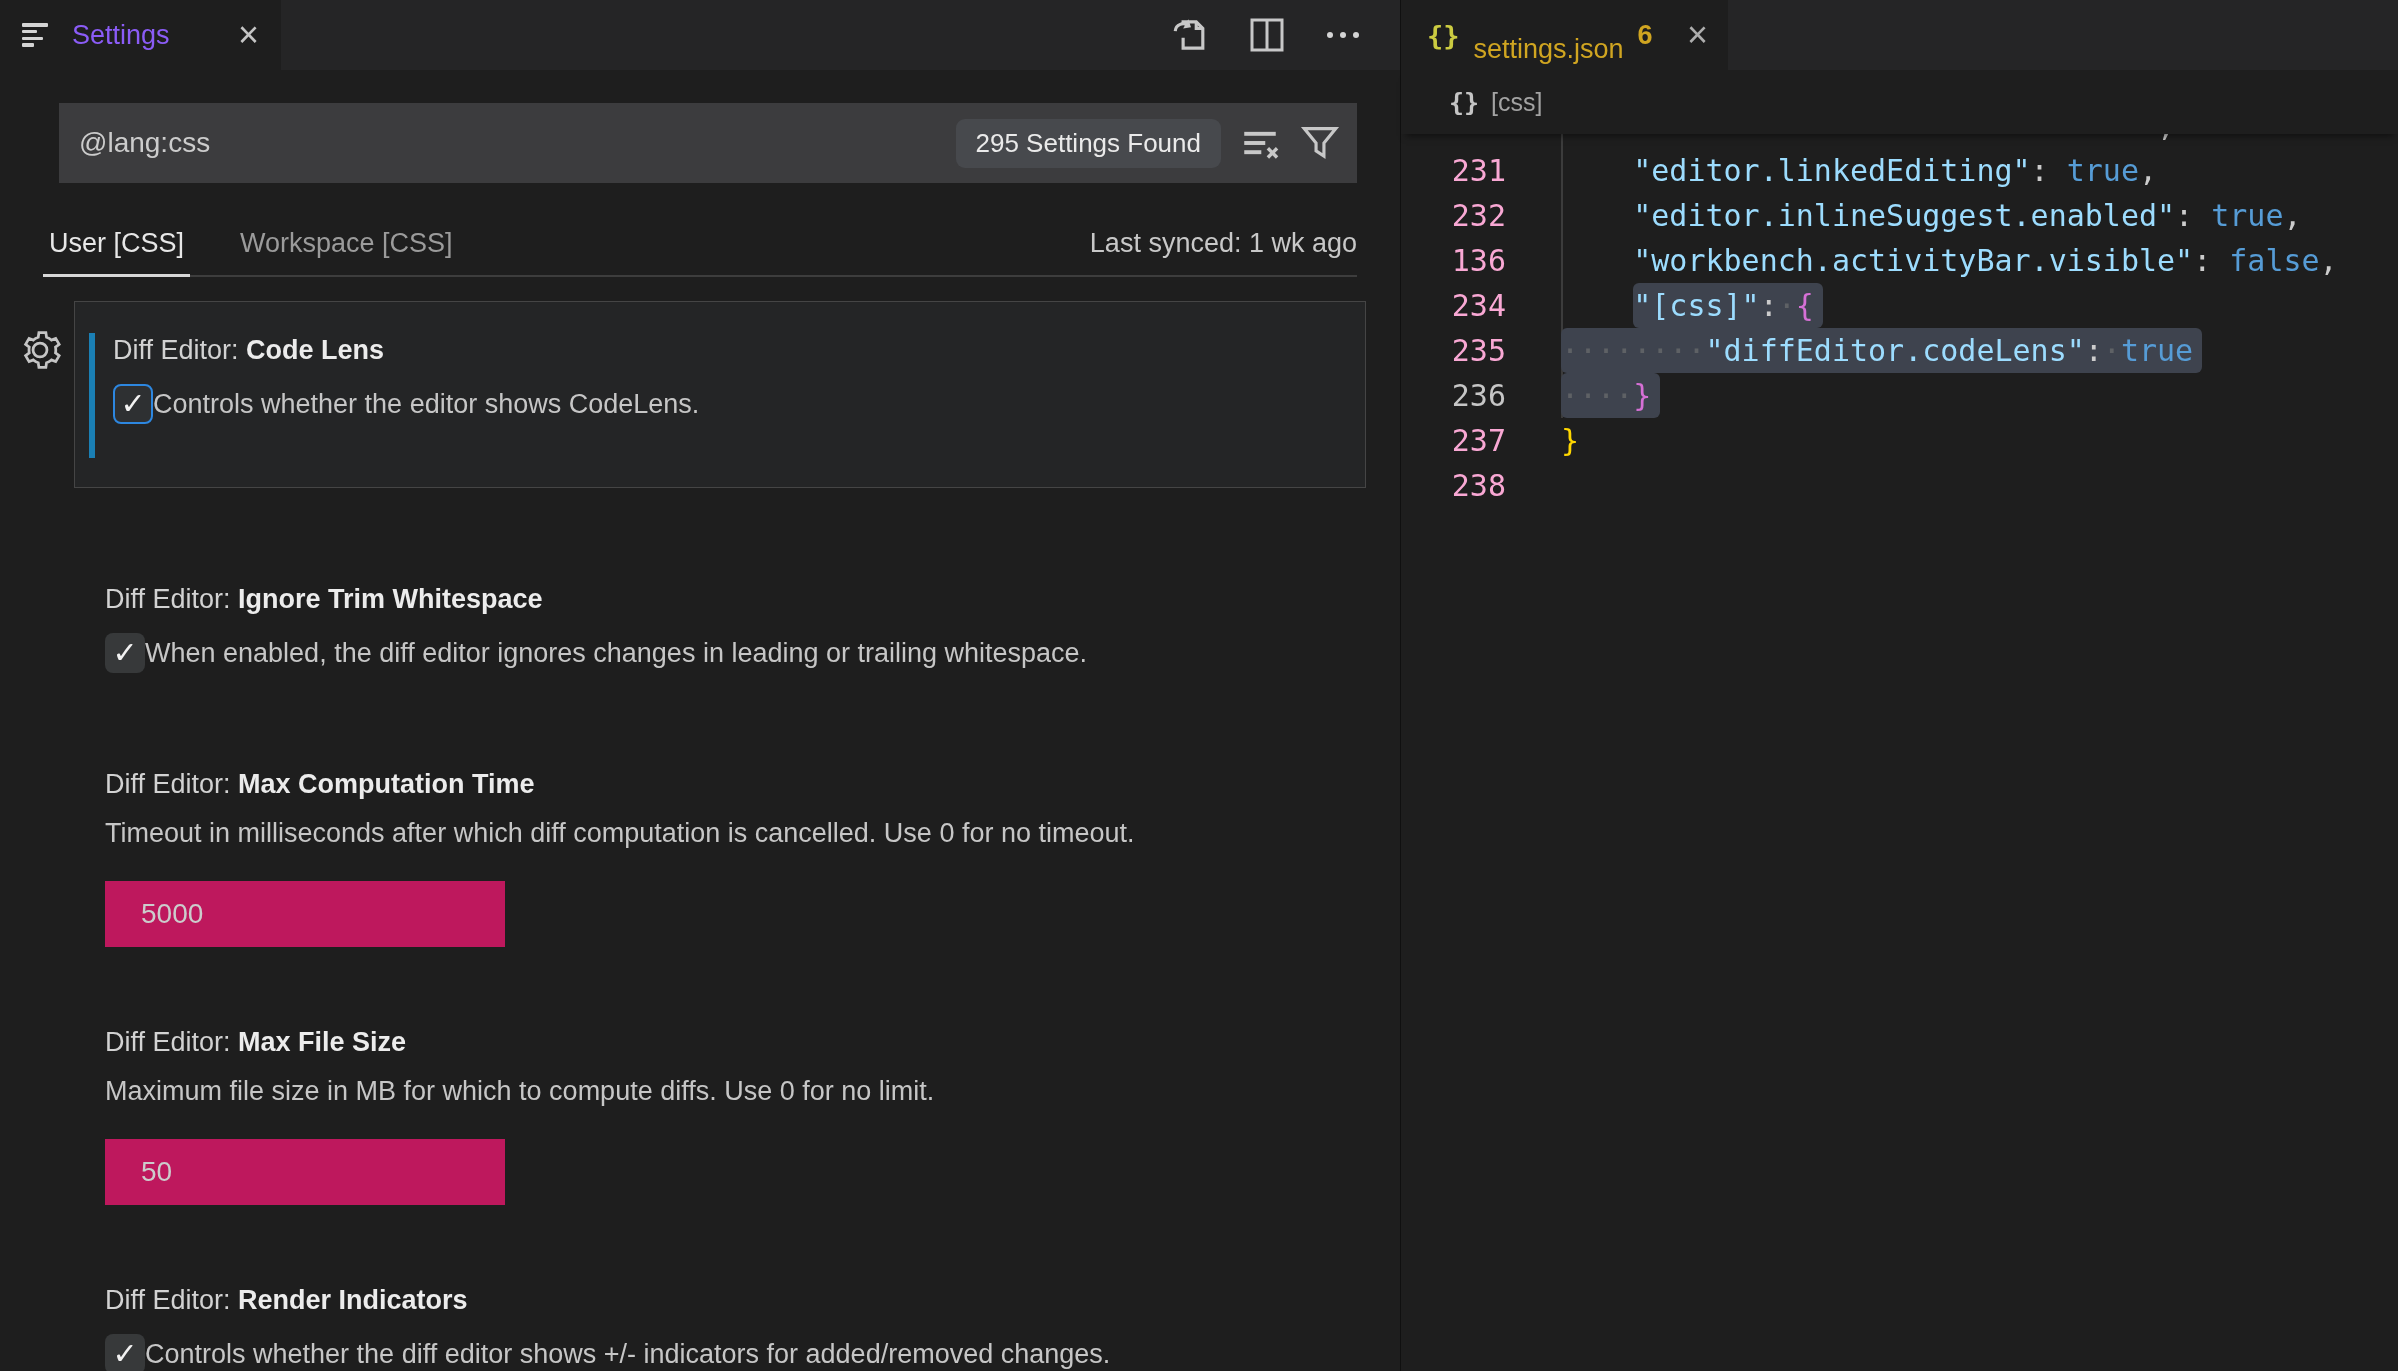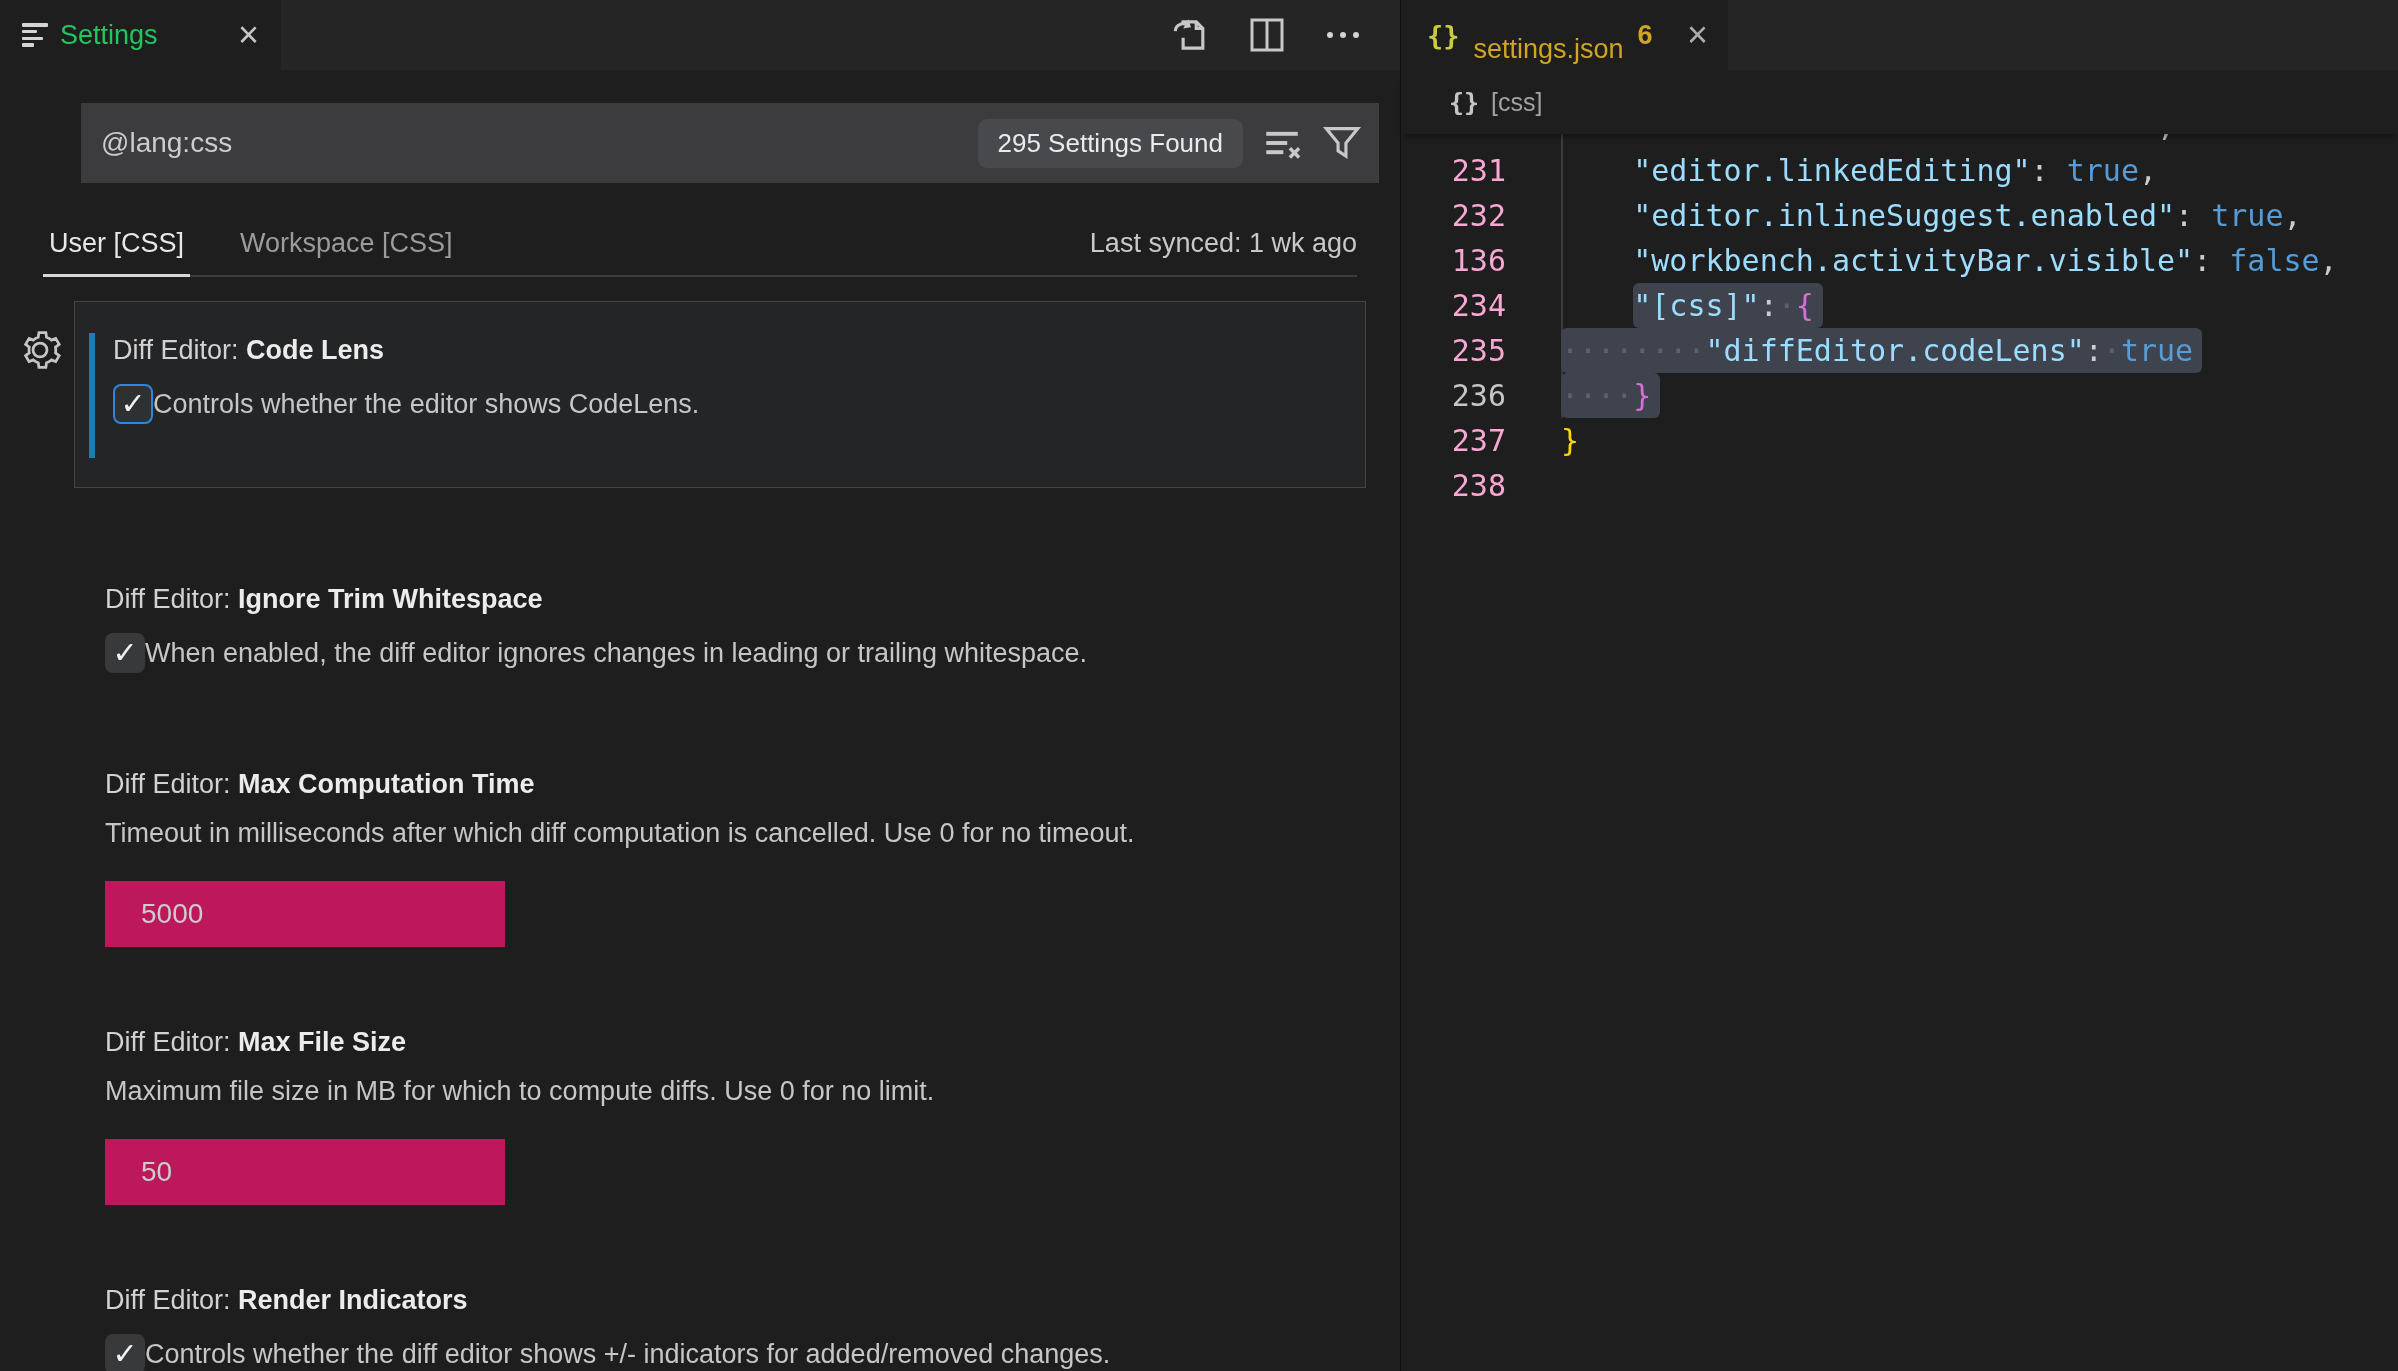--- a/index.html
+++ b/index.html
@@ -5,37 +5,37 @@
   * { margin:0; padding:0; box-sizing:border-box; }
   html,body { width:2398px; height:1371px; overflow:hidden; }
   body { background:#1e1e1e; font-family:"Liberation Sans", sans-serif; color:#cccccc; position:relative; }
 
   
   .left-pane { position:absolute; left:0; top:0; width:1400px; height:1371px; background:#1e1e1e; }
 
   .tabbar { height:70px; background:#252526; display:flex; align-items:stretch; position:relative; }
   .tab { display:flex; align-items:center; padding:0 22px; background:#1e1e1e; }
   .tab-settings { width:281px; }
-  .tab-label { font-size:27px; color:#22c55e; margin-left:12px; }
+  .tab-label { font-size:27px; color:#8b5cf6; margin-left:24px; }
   .tab-close { margin-left:auto; font-size:36px; line-height:36px; color:#c5c5c5; cursor:pointer; }
 
   .settings-glyph { width:26px; height:24px; display:flex; flex-direction:column; justify-content:space-between; }
   .settings-glyph i { display:block; height:3.5px; background:#d4d4d4; border-radius:1px; }
   .settings-glyph i:nth-child(1){ width:26px; }
   .settings-glyph i:nth-child(2){ width:15px; }
   .settings-glyph i:nth-child(3){ width:21px; }
   .settings-glyph i:nth-child(4){ width:12px; }
 
   .editor-actions { position:absolute; right:36px; top:0; height:70px; display:flex; align-items:center; gap:34px; }
   .action-icon { width:42px; height:42px; display:flex; align-items:center; justify-content:center; cursor:pointer; }
   .dots3 { display:flex; gap:7px; }
   .dots3 b { width:6px; height:6px; border-radius:50%; background:#d4d4d4; }
 
   
-  .search-row { margin:33px 43px 0;padding-left:38px; }
+  .search-row { margin:33px 21px 0;padding-left:38px; }
   .search-box { width:1298px; height:80px; background:#3c3c3e; display:flex; align-items:center; padding:0 16px 0 0; }
   .search-input { flex:1; background:transparent; border:none; outline:none; color:#cccccc; font-size:28px; font-family:"Liberation Sans",sans-serif; padding-left:20px; }
   .count-badge { background:#47494d; border-radius:9px; padding:9px 20px; font-size:26px; color:#eaeaea; white-space:nowrap; }
   .search-actions { display:flex; align-items:center; gap:18px; margin-left:18px; }
 
   
   .scope-bar { position:relative; margin:26px 43px 0; height:68px; display:flex; align-items:center; }
   .scope-bar::after { content:""; position:absolute; left:0; right:0; bottom:0; height:2px; background:#3d3d3d; }
   .scope-tab { position:relative; font-size:27px; color:#9b9b9b; height:100%; display:flex; align-items:center; padding:0 6px; margin-right:44px; cursor:pointer; }
   .scope-tab.active { color:#e7e7e7; }

